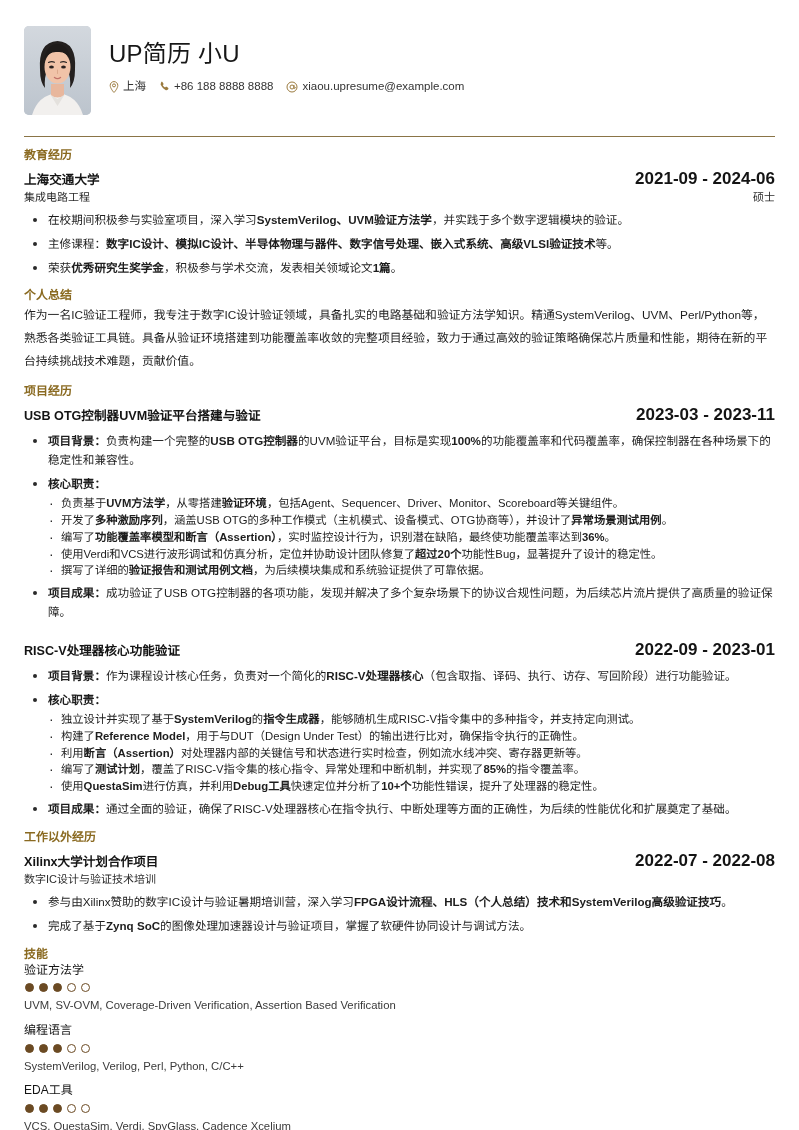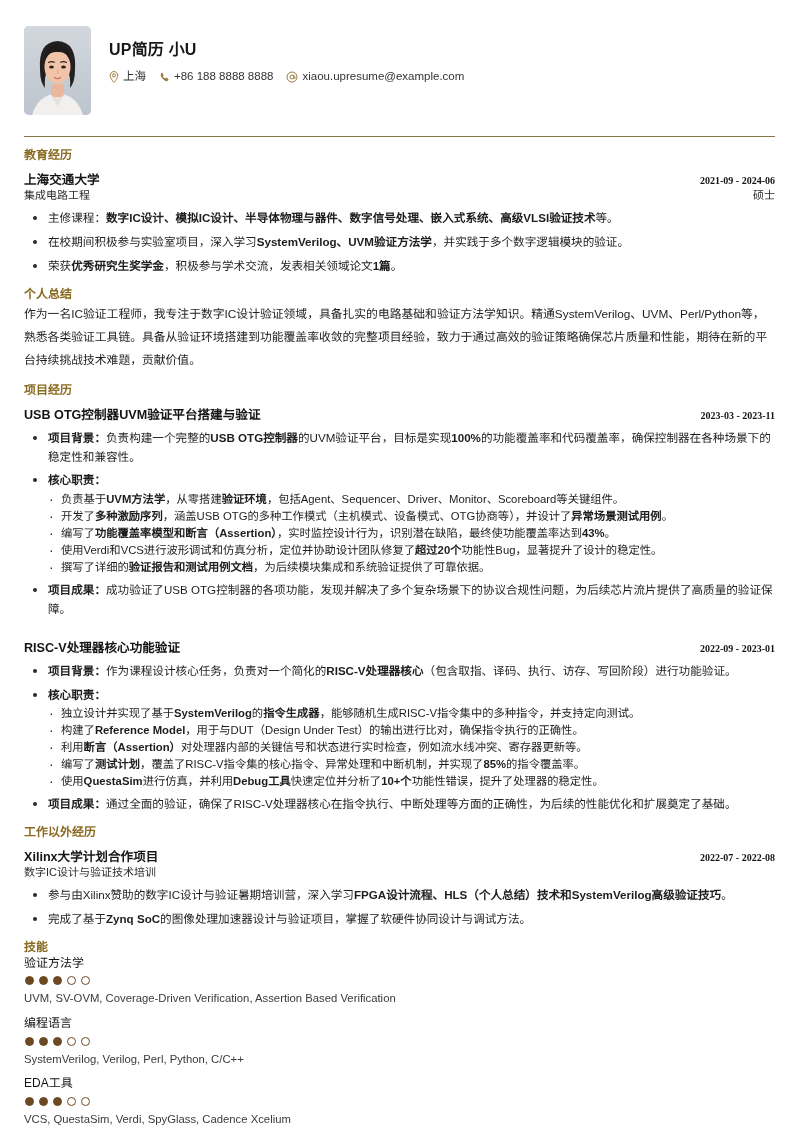--- a/index.html
+++ b/index.html
@@ -22,22 +22,22 @@
     width: 67px; height: 89px;
     border-radius: 5px;
     flex: 0 0 auto;
     overflow: hidden;
     background: #c9cfd6;
     position: relative;
   }
   .photo svg { display: block; width: 100%; height: 100%; }
   .header-text { padding-top: 14px; }
   .name {
-    font-size: 16px;
-    font-weight: bold;
+    font-size: 24px;
+    font-weight: normal;
     letter-spacing: .2px;
     color: #171717;
     line-height: 1.2;
   }
   .contacts {
     margin-top: 11px;
     display: flex;
     align-items: center;
     flex-wrap: wrap;
     font-size: 11.5px;
@@ -73,26 +73,25 @@
     gap: 14px;
   }
   .entry-title {
     font-size: 12.6px;
     font-weight: bold;
     color: #141414;
     line-height: 1.3;
     margin-top: 8px;
   }
   .entry-date {
-    font-size: 10px;
+    font-size: 17px;
     font-weight: bold;
     color: #141414;
     white-space: nowrap;
     line-height: 1.3;
-    font-family: Liberation Serif, serif;
   }
   .entry-sub {
     display: flex;
     justify-content: space-between;
     align-items: baseline;
     gap: 8px;
   }
   .entry-subtitle { font-size: 11px; color: #2b2b2b; line-height: 1.35; }
   .entry-subright { font-size: 11px; color: #2b2b2b; white-space: nowrap; line-height: 1.35; margin-left: 40px; }
 
@@ -241,22 +240,22 @@
   <div class="entry">
     <div class="entry-head">
       <div class="entry-title">上海交通大学</div>
       <div class="entry-date">2021-09 - 2024-06</div>
     </div>
     <div class="entry-sub">
       <div class="entry-subtitle">集成电路工程</div>
       <div class="entry-subright">硕士</div>
     </div>
     <ul class="bullets">
+      <li>在校期间积极参与实验室项目，深入学习<b>SystemVerilog、UVM验证方法学</b>，并实践于多个数字逻辑模块的验证。</li>
       <li>主修课程：<b>数字IC设计、模拟IC设计、半导体物理与器件、数字信号处理、嵌入式系统、高级VLSI验证技术</b>等。</li>
-      <li>在校期间积极参与实验室项目，深入学习<b>SystemVerilog、UVM验证方法学</b>，并实践于多个数字逻辑模块的验证。</li>
       <li>荣获<b>优秀研究生奖学金</b>，积极参与学术交流，发表相关领域论文<b>1篇</b>。</li>
     </ul>
   </div>
 </div>
 
 <div class="section">
   <div class="section-title">个人总结</div>
   <div class="summary">作为一名IC验证工程师，我专注于数字IC设计验证领域，具备扎实的电路基础和验证方法学知识。精通SystemVerilog、UVM、Perl/Python等，熟悉各类验证工具链。具备从验证环境搭建到功能覆盖率收敛的完整项目经验，致力于通过高效的验证策略确保芯片质量和性能，期待在新的平台持续挑战技术难题，贡献价值。</div>
 </div>
 
@@ -270,21 +269,21 @@
     </div>
     <ul class="bullets">
       <li>
         <b>项目背景：</b><span>负责构建一个完整的<b>USB OTG控制器</b>的UVM验证平台，目标是实现<b>100%</b>的功能覆盖率和代码覆盖率，确保控制器在各种场景下的稳定性和兼容性。</span>
       </li>
       <li>
         <b>核心职责：</b>
         <ul class="sub-list">
           <li>负责基于<b>UVM方法学</b>，从零搭建<b>验证环境</b>，包括Agent、Sequencer、Driver、Monitor、Scoreboard等关键组件。</li>
           <li>开发了<b>多种激励序列</b>，涵盖USB OTG的多种工作模式（主机模式、设备模式、OTG协商等），并设计了<b>异常场景测试用例</b>。</li>
-          <li>编写了<b>功能覆盖率模型和断言（Assertion）</b>，实时监控设计行为，识别潜在缺陷，最终使功能覆盖率达到<b>43%</b>。</li>
+          <li>编写了<b>功能覆盖率模型和断言（Assertion）</b>，实时监控设计行为，识别潜在缺陷，最终使功能覆盖率达到<b>36%</b>。</li>
           <li>使用Verdi和VCS进行波形调试和仿真分析，定位并协助设计团队修复了<b>超过20个</b>功能性Bug，显著提升了设计的稳定性。</li>
           <li>撰写了详细的<b>验证报告和测试用例文档</b>，为后续模块集成和系统验证提供了可靠依据。</li>
         </ul>
       </li>
       <li>
         <b>项目成果：</b><span>成功验证了USB OTG控制器的各项功能，发现并解决了多个复杂场景下的协议合规性问题，为后续芯片流片提供了高质量的验证保障。</span>
       </li>
     </ul>
   </div>
 

